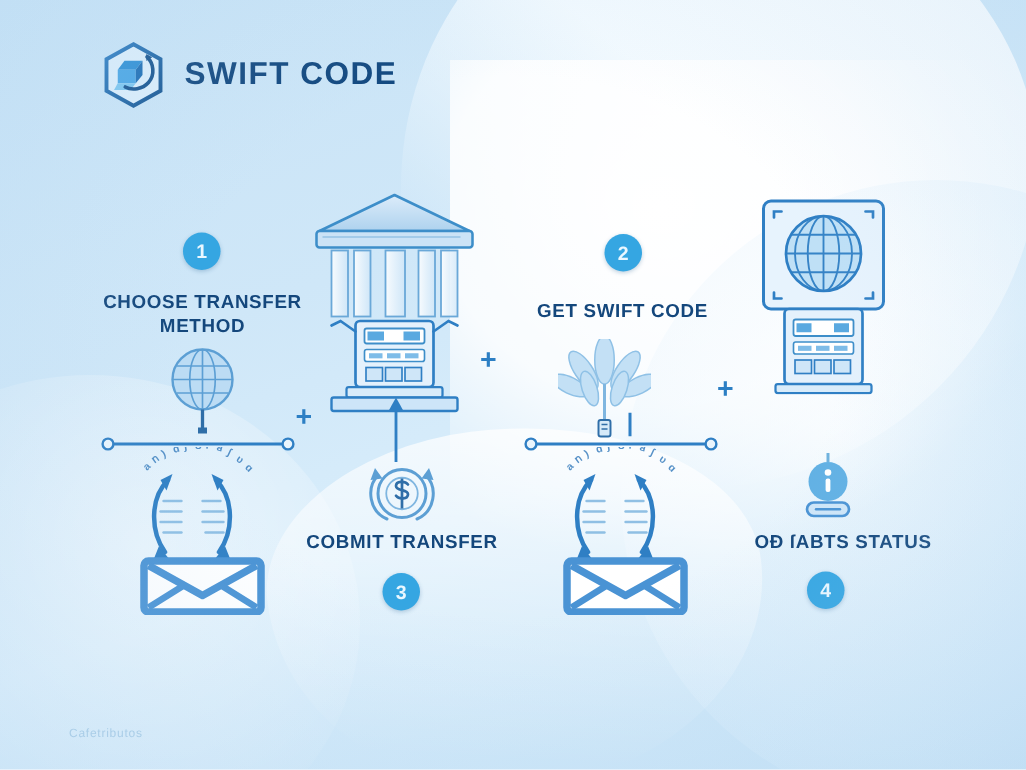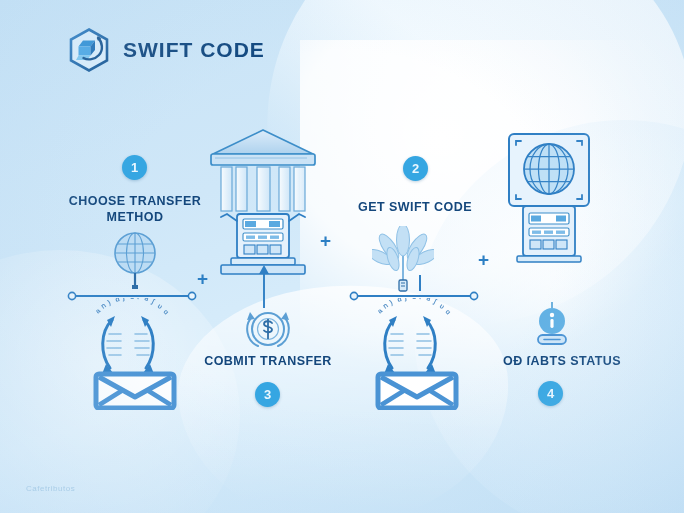--- a/index.html
+++ b/index.html
@@ -122,21 +122,21 @@
   .plus {
     position: absolute;
     color: #2c7fc4;
     font-size: 19px;
     font-weight: 600;
     line-height: 1;
   }
   .connector { position: absolute; }
   .watermark {
     position: absolute;
-    left: 26px;
+    left: 46px;
     top: 484px;
     font-size: 8px;
     letter-spacing: .5px;
     color: #9cc4e2;
     opacity: .75;
   }
   .icon-abs { position: absolute; }
 </style>
 </head>
 <body>

